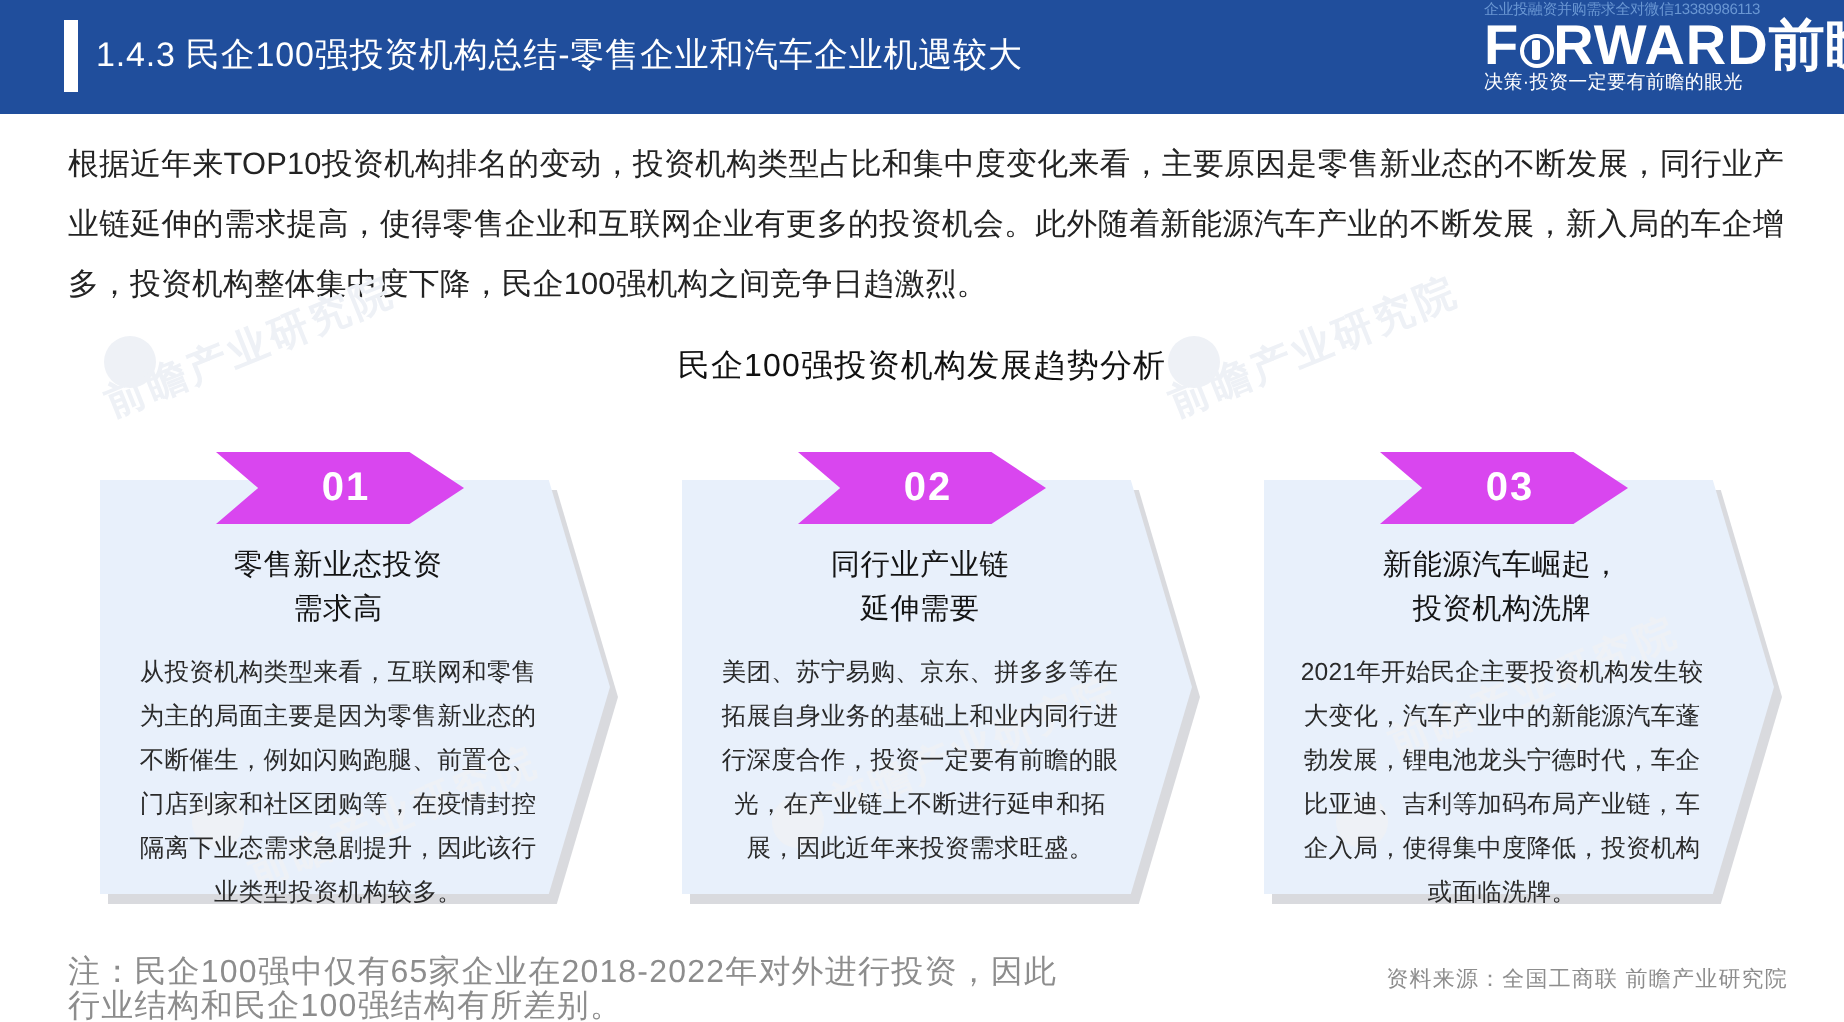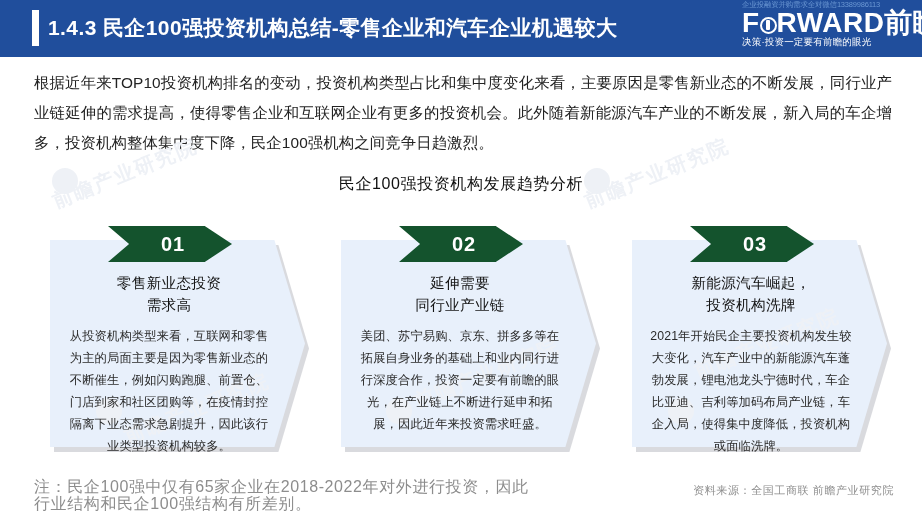--- a/index.html
+++ b/index.html
@@ -43,23 +43,23 @@
     left: 32px;
     top: 10px;
     width: 7px;
     height: 36px;
     background: #ffffff;
   }
   .header-title {
     position: absolute;
     left: 48px;
     top: 9px;
-    font-size: 21px;
+    font-size: 17px;
     line-height: 38px;
-    font-weight: 700;
+    font-weight: 400;
     color: #ffffff;
     letter-spacing: 0.4px;
     white-space: nowrap;
     text-align: center;
   }
 
   
   .brand {
     position: absolute;
     right: 2px;
@@ -181,21 +181,21 @@
     clip-path: polygon(0% 0%, 88% 0%, 100% 50%, 88% 100%, 0% 100%);
   }
 
   
   .card-banner {
     position: absolute;
     left: 58px;
     top: -14px;
     width: 124px;
     height: 36px;
-    background: #14532d;
+    background: #d946ef;
     clip-path: polygon(0% 0%, 78% 0%, 100% 50%, 78% 100%, 0% 100%, 17% 50%);
     z-index: 3;
   }
   .card-banner-num {
     position: absolute;
     left: 0;
     top: 0;
     width: 100%;
     height: 36px;
     display: flex;
@@ -338,22 +338,22 @@
       <div class="card-text">从投资机构类型来看，互联网和零售为主的局面主要是因为零售新业态的不断催生，例如闪购跑腿、前置仓、门店到家和社区团购等，在疫情封控隔离下业态需求急剧提升，因此该行业类型投资机构较多。</div>
     </div>
 
     <div class="card card-2">
       <div class="card-shadow"></div>
       <div class="card-body"></div>
       <div class="card-banner">
         <div class="card-banner-num">02</div>
       </div>
       <div class="card-title">
+        <div>同行业产业链</div>
         <div>延伸需要</div>
-        <div>同行业产业链</div>
       </div>
       <div class="card-text">美团、苏宁易购、京东、拼多多等在拓展自身业务的基础上和业内同行进行深度合作，投资一定要有前瞻的眼光，在产业链上不断进行延申和拓展，因此近年来投资需求旺盛。</div>
     </div>
 
     <div class="card card-3">
       <div class="card-shadow"></div>
       <div class="card-body"></div>
       <div class="card-banner">
         <div class="card-banner-num">03</div>
       </div>

